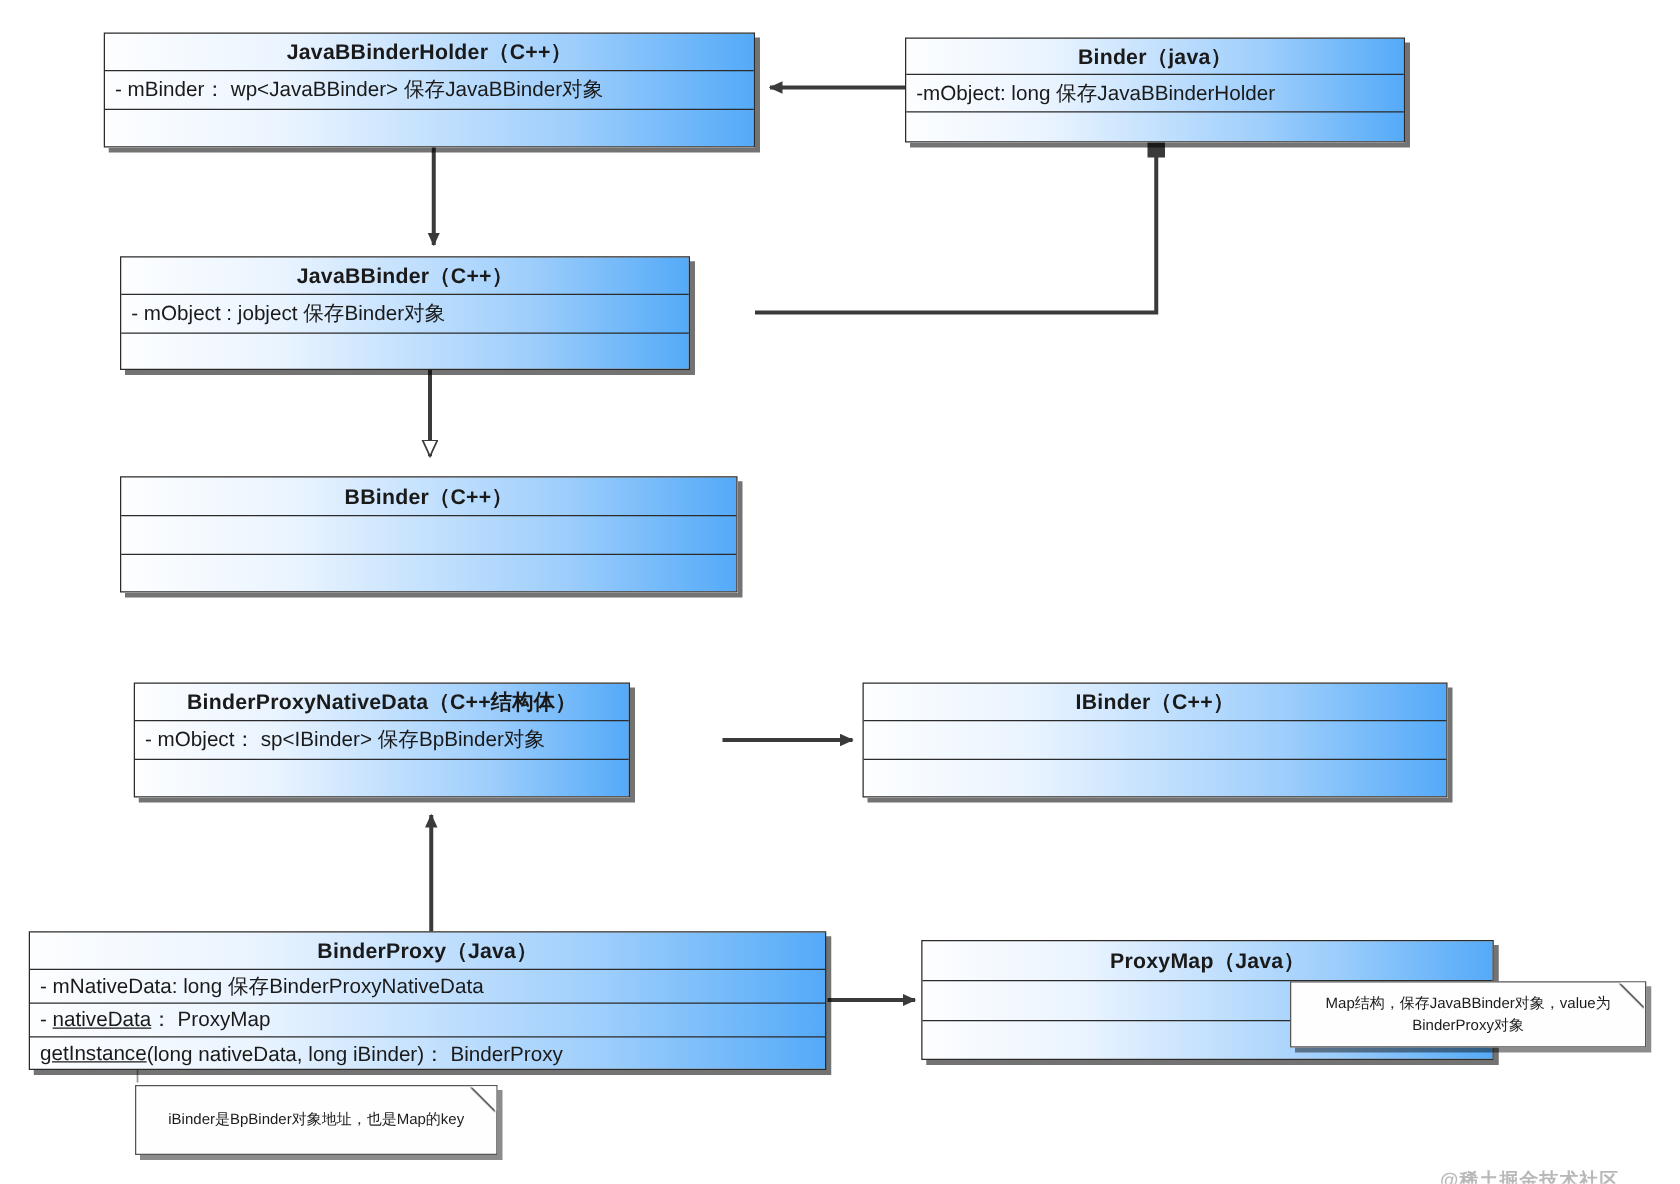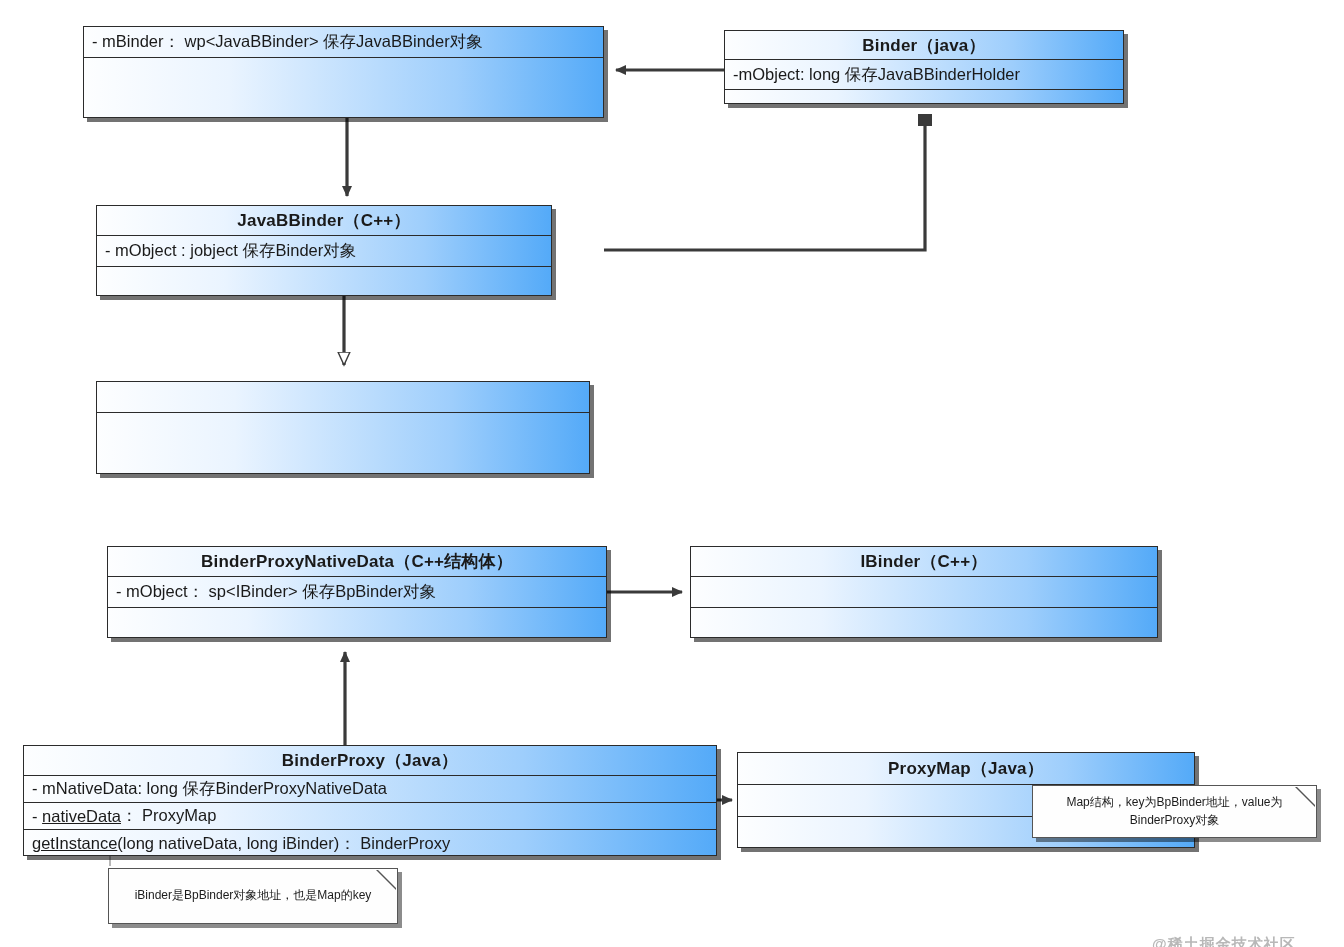--- a/index.html
+++ b/index.html
@@ -130,54 +130,56 @@
   <g>
     <path d="M662,800 L732,800" stroke="#3a3a3a" stroke-width="3.2" fill="none" marker-end="url(#solidArrow)"></path>
   </g>
 
   <g>
     <path d="M110,866 L110,855" stroke="#9a9a9a" stroke-width="1.4" fill="none"></path>
   </g>
 </svg>
 
 <div class="uml-box" style="left:83px; top:26px; width:521px; height:92px;">
+  <div class="uml-row uml-title" style="height:30px;">JavaBBinderHolder（C++）</div>
   <div class="uml-row uml-attr" style="height:31px;">-  mBinder： wp&lt;JavaBBinder&gt;  保存JavaBBinder对象</div>
   <div class="uml-row uml-empty" style="height:29px;"></div>
 </div>
 
-<div class="uml-box" style="left:724px; top:30px; width:400px; height:74px;">
+<div class="uml-box" style="left:724px; top:30px; width:400px; height:84px;">
   <div class="uml-row uml-title" style="height:29px;">Binder（java）</div>
   <div class="uml-row uml-attr" style="height:30px;">-mObject: long 保存JavaBBinderHolder</div>
   <div class="uml-row uml-empty" style="height:29px;"></div>
 </div>
 
 <div class="uml-box" style="left:96px; top:205px; width:456px; height:91px;">
   <div class="uml-row uml-title" style="height:30px;">JavaBBinder（C++）</div>
   <div class="uml-row uml-attr" style="height:31px;">- mObject : jobject  保存Binder对象</div>
   <div class="uml-row uml-empty" style="height:28px;"></div>
 </div>
 
 <div class="uml-box" style="left:96px; top:381px; width:494px; height:93px;">
+  <div class="uml-row uml-title" style="height:31px;">BBinder（C++）</div>
   <div class="uml-row uml-empty" style="height:31px;"></div>
   <div class="uml-row uml-empty" style="height:29px;"></div>
 </div>
 
-<div class="uml-box" style="left:107px; top:546px; width:500px; height:92px;">
+<div class="uml-box" style="left:107px; top:546px; width:397px; height:92px;">
   <div class="uml-row uml-title" style="height:30px;">BinderProxyNativeData（C++结构体）</div>
   <div class="uml-row uml-attr" style="height:31px;">- mObject： sp&lt;IBinder&gt; 保存BpBinder对象</div>
   <div class="uml-row uml-empty" style="height:29px;"></div>
 </div>
 
 <div class="uml-box" style="left:690px; top:546px; width:468px; height:92px;">
   <div class="uml-row uml-title" style="height:30px;">IBinder（C++）</div>
   <div class="uml-row uml-empty" style="height:31px;"></div>
   <div class="uml-row uml-empty" style="height:29px;"></div>
 </div>
 
-<div class="uml-box" style="left:23px; top:745px; width:694px; height:111px;">
+<div class="uml-box" style="left:23px; top:745px; width:638px; height:111px;">
   <div class="uml-row uml-title" style="height:30px;">BinderProxy（Java）</div>
   <div class="uml-row uml-attr" style="height:27px;">- mNativeData: long 保存BinderProxyNativeData</div>
   <div class="uml-row uml-attr" style="height:27px;">
     <span>-&nbsp;</span>
       <span class="u-line">nativeData</span>
       <span>：&nbsp;ProxyMap</span>
   </div>
   <div class="uml-row uml-attr" style="height:27px;">
     <span class="u-line">getInstance</span>
       <span>(long nativeData, long iBinder)：&nbsp;BinderProxy</span>
@@ -186,21 +188,21 @@
 
 <div class="uml-box" style="left:737px; top:752px; width:458px; height:96px;">
   <div class="uml-row uml-title" style="height:32px;">ProxyMap（Java）</div>
   <div class="uml-row uml-empty" style="height:32px;"></div>
   <div class="uml-row uml-empty" style="height:29px;"></div>
 </div>
 
 <div class="note-box" style="left:1032px; top:785px; width:285px; height:53px; font-size:12px;">
   <span class="note-fold"></span>
   <div>
-    <div>Map结构，key为BpBinder地址，value为</div>
+    <div>Map结构，保存JavaBBinder对象，value为</div>
     <div>BinderProxy对象</div>
   </div>
 </div>
 
 <div class="note-box" style="left:108px; top:868px; width:290px; height:56px; font-size:12px;text-align:center;">
   <span class="note-fold"></span>
   <div>
     <div>iBinder是BpBinder对象地址，也是Map的key</div>
   </div>
 </div>

